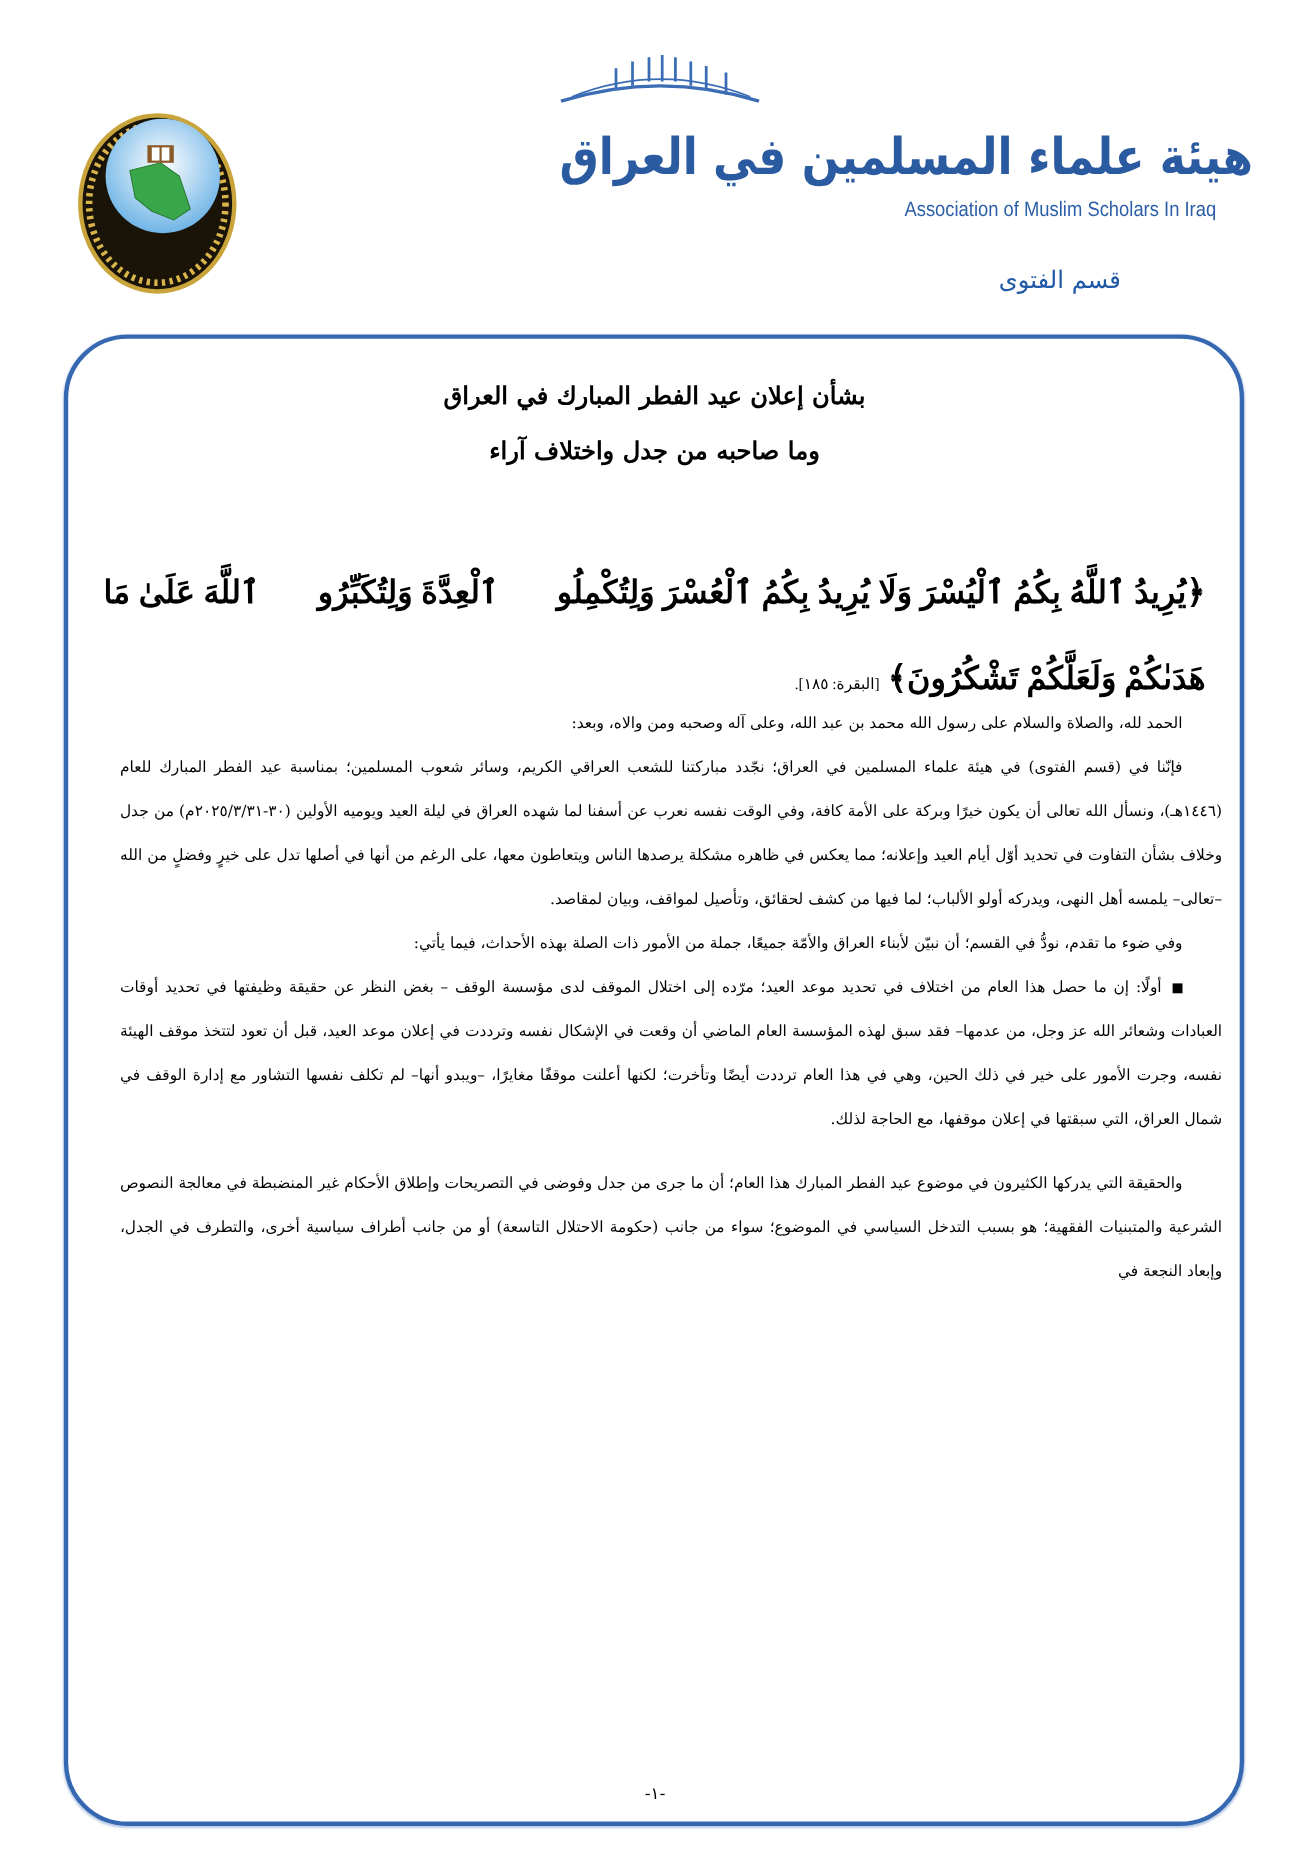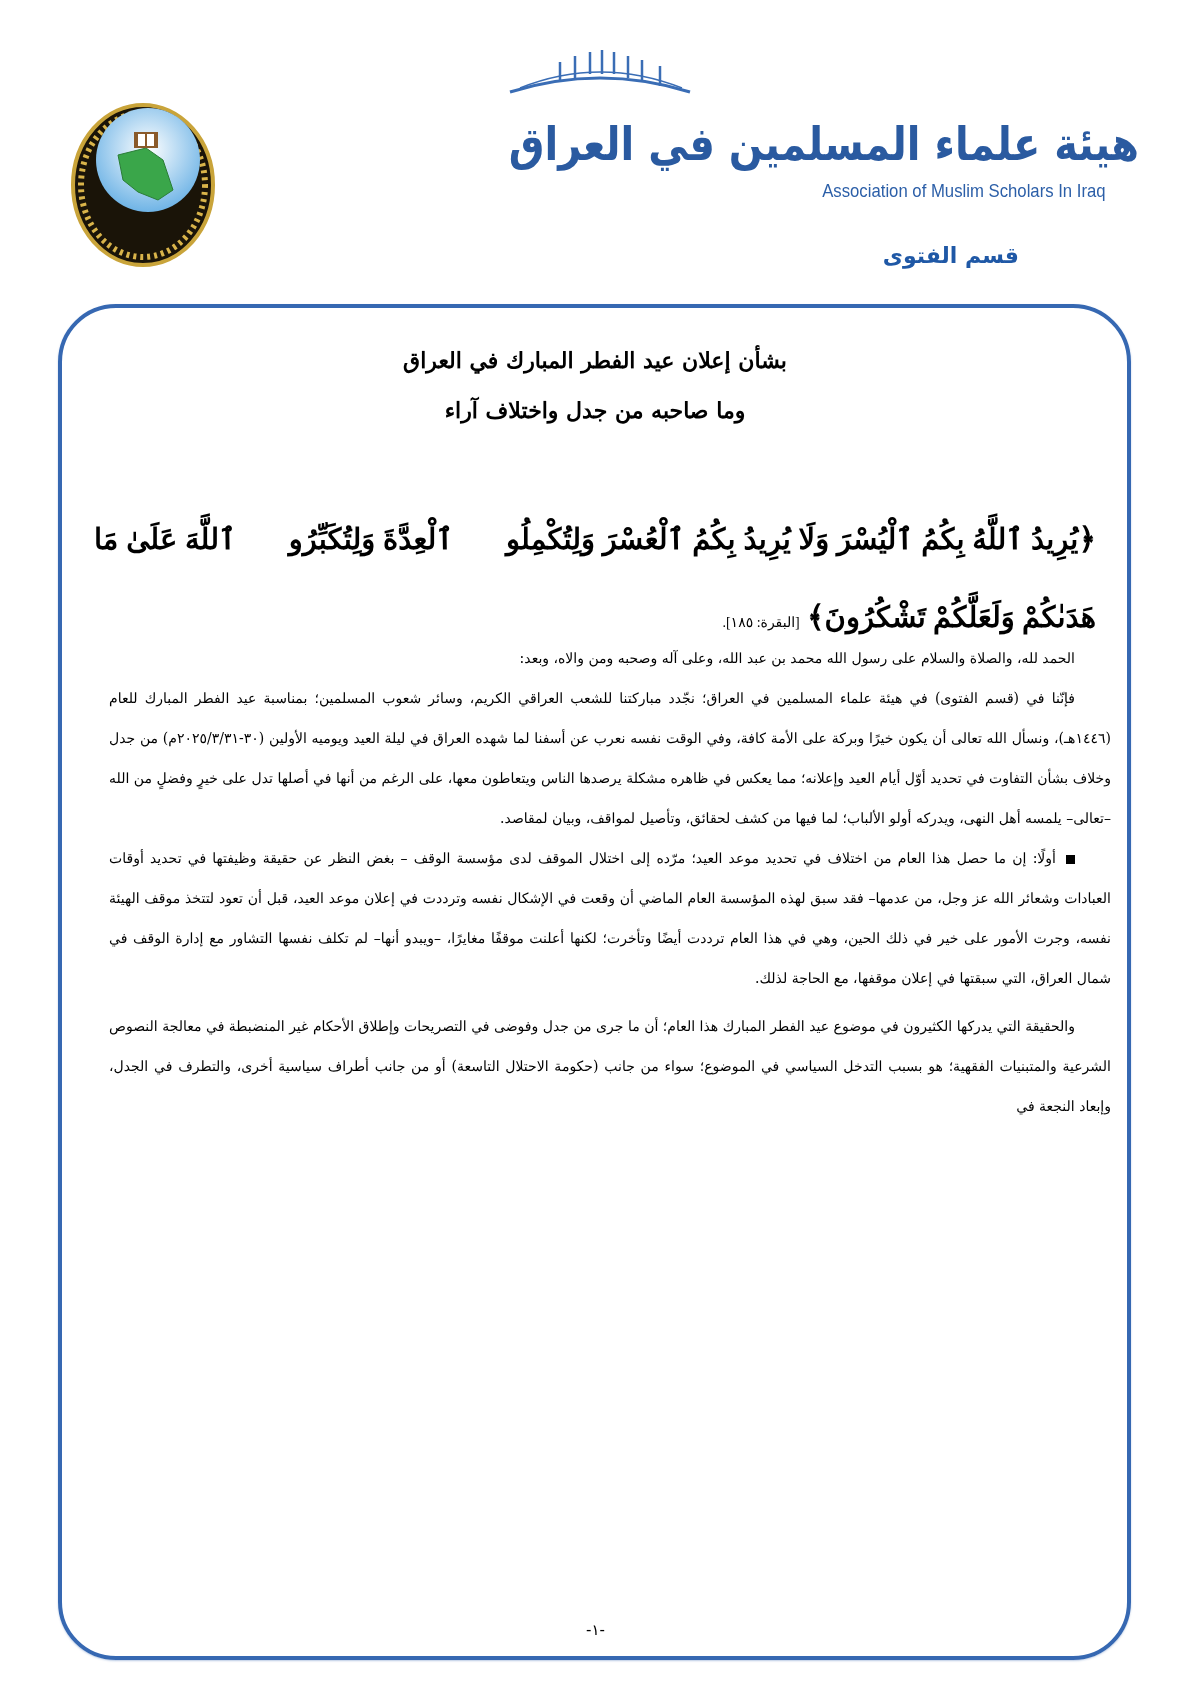--- a/index.html
+++ b/index.html
@@ -9,42 +9,42 @@
   
   .basmala { position:absolute; left:500px; top:44px; width:200px; height:58px; }
   .seal { position:absolute; left:68px; top:100px; width:150px; height:170px; }
   .org-logo { position:absolute; right:52px; top:118px; width:360px; direction:rtl; }
   .org-logo .ar { font-family:"DejaVu Sans", sans-serif; font-weight:bold; font-size:40px; color:#2a5aa0;
                   letter-spacing:1px; line-height:60px; transform:scaleY(1.15); transform-origin:bottom right;
                   white-space:nowrap; }
   .org-logo .en { direction:ltr; font-family:"Liberation Sans", sans-serif; font-size:19px; color:#2c5fa8;
                   transform:scaleX(0.88); transform-origin:right; white-space:nowrap; margin-top:2px; }
   .dept { position:absolute; right:172px; top:243px; direction:rtl; font-family:"DejaVu Sans", sans-serif;
-          font-weight:bold; font-size:22px; color:#1f58a6; }
+          font-weight:normal; font-size:22px; color:#1f58a6; }
 
   
   .frame { position:absolute; left:58px; top:304px; width:1073px; height:1356px;
            border:4px solid #3668b2; border-radius:58px; box-sizing:border-box;
            box-shadow:0 1px 2px rgba(54,104,178,0.35); }
 
   
   .titles { position:absolute; left:100px; width:990px; top:332px; text-align:center; direction:rtl;
             font-weight:bold; font-size:22px; line-height:44px; }
 
   
   .verse { position:absolute; left:94px; width:1002px; top:500px; direction:rtl; text-align:justify;
            font-weight:bold; font-size:29px; line-height:78px;font-family:Liberation Serif, serif; }
   .verse .ref { font-size:14px; font-weight:normal; }
   .verse .bracket { font-size:30px; }
 
   
   .body-text { position:absolute; left:109px; width:1002px; top:638px; direction:rtl;
                font-weight:normal; font-size:14px; line-height:40px; text-align:justify; }
   .body-text p { margin:0; text-indent:36px; }
-  .body-text p.gap { margin-top:8px; }
+  .body-text p.gap { margin-top:18px; }
   .bullet { display:inline-block; width:9px; height:9px; background:#000; margin-left:10px;
             vertical-align:middle; }
 
   .page-num { position:absolute; left:0; width:1191px; top:1621px; text-align:center;
               font-family:"DejaVu Sans", sans-serif; font-size:15px; }
 </style>
 </head>
 <body>
 
 <div class="basmala" title="">
@@ -97,17 +97,18 @@
 </div>
 
 <div class="verse">
   <span class="bracket">﴿</span><span>يُرِيدُ ٱللَّهُ بِكُمُ ٱلْيُسْرَ وَلَا يُرِيدُ بِكُمُ ٱلْعُسْرَ وَلِتُكْمِلُوا۟ ٱلْعِدَّةَ وَلِتُكَبِّرُوا۟ ٱللَّهَ عَلَىٰ مَا هَدَىٰكُمْ وَلَعَلَّكُمْ تَشْكُرُونَ</span><span class="bracket">﴾</span>
   <span class="ref">[البقرة: ١٨٥]</span><span class="ref">.</span>
 </div>
 
 <div class="body-text">
   <p>الحمد لله، والصلاة والسلام على رسول الله محمد بن عبد الله، وعلى آله وصحبه ومن والاه، وبعد:</p>
   <p>فإنّنا في (قسم الفتوى) في هيئة علماء المسلمين في العراق؛ نجّدد مباركتنا للشعب العراقي الكريم، وسائر شعوب المسلمين؛ بمناسبة عيد الفطر المبارك للعام (١٤٤٦هـ)، ونسأل الله تعالى أن يكون خيرًا وبركة على الأمة كافة، وفي الوقت نفسه نعرب عن أسفنا لما شهده العراق في ليلة العيد ويوميه الأولين (٣٠-٢٠٢٥/٣/٣١م) من جدل وخلاف بشأن التفاوت في تحديد أوّل أيام العيد وإعلانه؛ مما يعكس في ظاهره مشكلة يرصدها الناس ويتعاطون معها، على الرغم من أنها في أصلها تدل على خيرٍ وفضلٍ من الله –تعالى– يلمسه أهل النهى، ويدركه أولو الألباب؛ لما فيها من كشف لحقائق، وتأصيل لمواقف، وبيان لمقاصد.</p>
+  <p>وفي ضوء ما تقدم، نودُّ في القسم؛ أن نبيّن لأبناء العراق والأمّة جميعًا، جملة من الأمور ذات الصلة بهذه الأحداث، فيما يأتي:</p>
   <p><span class="bullet"></span><span>أولًا:</span> <span>إن ما حصل هذا العام من اختلاف في تحديد موعد العيد؛ مرّده إلى اختلال الموقف لدى مؤسسة الوقف – بغض النظر عن حقيقة وظيفتها في تحديد أوقات العبادات وشعائر الله عز وجل، من عدمها– فقد سبق لهذه المؤسسة العام الماضي أن وقعت في الإشكال نفسه وترددت في إعلان موعد العيد، قبل أن تعود لتتخذ موقف الهيئة نفسه، وجرت الأمور على خير في ذلك الحين، وهي في هذا العام ترددت أيضًا وتأخرت؛ لكنها أعلنت موقفًا مغايرًا، –ويبدو أنها– لم تكلف نفسها التشاور مع إدارة الوقف في شمال العراق، التي سبقتها في إعلان موقفها، مع الحاجة لذلك.</span></p>
   <p class="gap">والحقيقة التي يدركها الكثيرون في موضوع عيد الفطر المبارك هذا العام؛ أن ما جرى من جدل وفوضى في التصريحات وإطلاق الأحكام غير المنضبطة في معالجة النصوص الشرعية والمتبنيات الفقهية؛ هو بسبب التدخل السياسي في الموضوع؛ سواء من جانب (حكومة الاحتلال  التاسعة) أو من جانب أطراف سياسية أخرى، والتطرف في الجدل، وإبعاد النجعة في</p>
 </div>
 
 <div class="page-num">-١-</div>
 
 </body></html>

